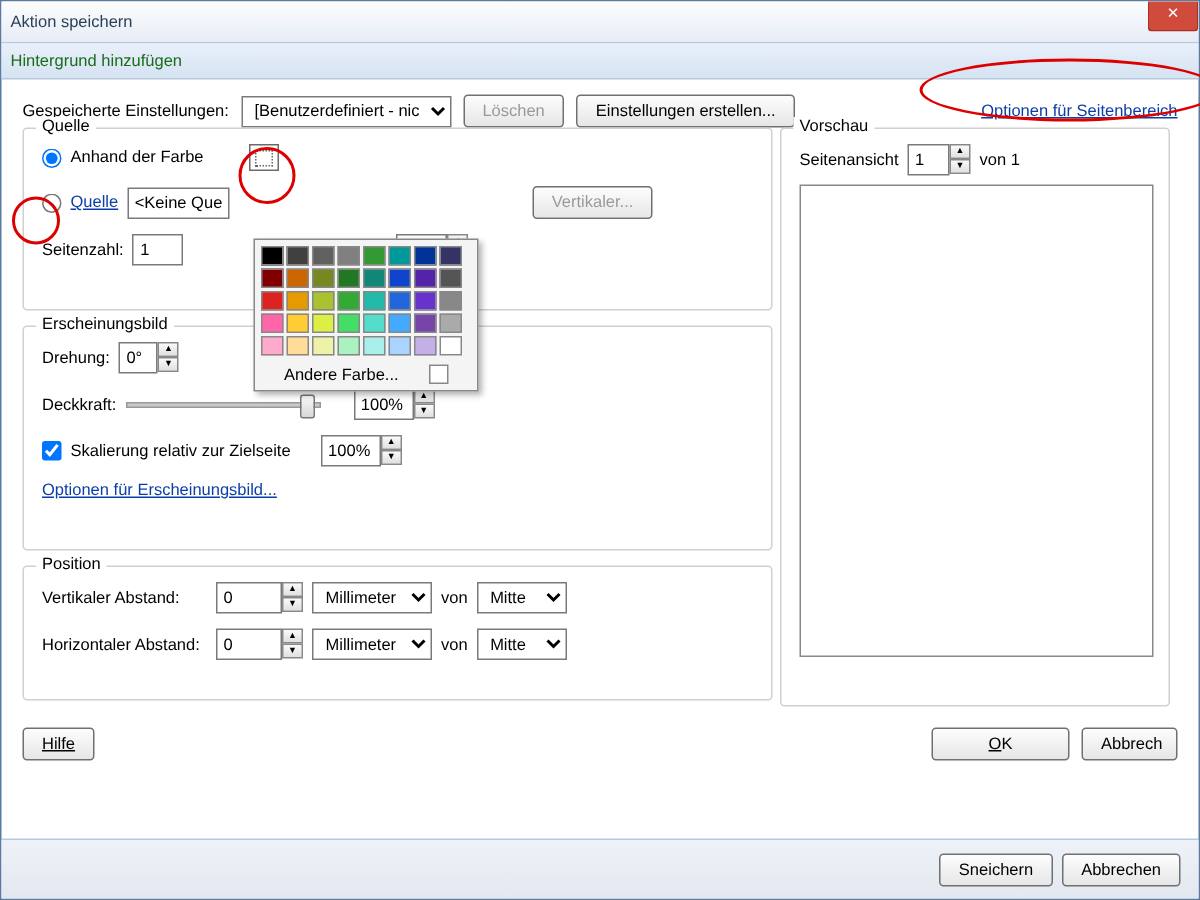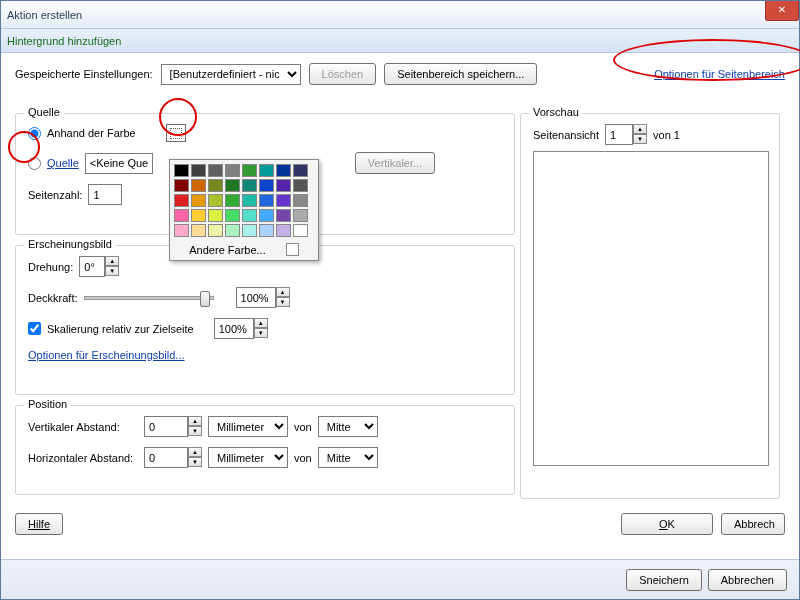--- a/index.html
+++ b/index.html
@@ -5,21 +5,21 @@
 * { box-sizing: border-box; font-family: "Segoe UI", Tahoma, sans-serif; font-size: 11px; }
 body { margin: 0; background: #f0f0f0; overflow: hidden; }
 .window { width: 800px; height: 600px; background: #fff; position: relative; border: 1px solid #5a7aa0; }
 .titlebar { height: 28px; background: linear-gradient(#fdfdfe, #e6ecf5); display: flex; align-items: center; padding: 0 6px; border-bottom: 1px solid #b8c7db; }
 .titlebar .title { color: #2a3f5a; }
 .titlebar .close { position: absolute; right: 0; top: 0; width: 34px; height: 20px; background: #d04b3c; border: 1px solid #a52f22; border-top: none; color: #fff; text-align: center; line-height: 18px; font-size: 10px; border-radius: 0 0 3px 3px; }
 .subheader { height: 24px; background: linear-gradient(#e8f0fa, #d6e3f2); border-bottom: 1px solid #b8c7db; display: flex; align-items: center; padding: 0 6px; color: #1a6b1a; font-weight: normal; }
 .content { padding: 10px 14px; position: relative; }
 
 
-.row1 { display: flex; align-items: center; gap: 8px; margin-bottom: 28px; }
+.row1 { display: flex; align-items: center; gap: 8px; margin-bottom: 0; }
 .label { color: #000; }
 select.combo, input.combo { height: 21px; border: 1px solid #7a7a7a; background: #fff; padding: 0 4px; }
 .btn { height: 22px; border: 1px solid #707070; background: linear-gradient(#fdfdfd,#e6e6e6); padding: 0 12px; cursor: default; border-radius: 3px; }
 .btn.disabled { color: #9a9a9a; }
 .link { color: #0b3ea8; text-decoration: underline; cursor: pointer; }
 
 
 .groupbox { border: 1px solid #d0d0d0; border-radius: 3px; padding: 10px 10px 10px 12px; margin-bottom: 10px; position: relative; }
 .groupbox .legend { position: absolute; top: -8px; left: 8px; background: #fff; padding: 0 4px; color: #000; }
 
@@ -62,34 +62,34 @@
 .swatches { display: grid; grid-template-columns: repeat(8, 15px); grid-auto-rows: 13px; gap: 2px; }
 .sw { border: 1px solid #888; }
 .other-row { display: flex; justify-content: center; align-items: center; gap: 20px; margin-top: 6px; }
 .other-sw { width: 13px; height: 13px; border: 1px solid #888; background: #fff; }
 </style>
 </head>
 <body>
 
 <div class="window">
   <div class="titlebar">
-    <span class="title">Aktion erstellen</span>
+    <span class="title">Aktion speichern</span>
     <div class="close">✕</div>
   </div>
   <div class="subheader">Hintergrund hinzufügen</div>
 
   <div class="content">
 
     <div class="row1">
       <span class="label">Gespeicherte Einstellungen:</span>
       <select class="combo" style="width:140px">
         <option>[Benutzerdefiniert - nicht</option>
       </select>
       <button class="btn disabled">Löschen</button>
-      <button class="btn">Seitenbereich speichern...</button>
+      <button class="btn">Einstellungen erstellen...</button>
       <span class="link" style="margin-left:auto">Optionen für Seitenbereich</span>
     </div>
 
     <div class="left-col">
 
       <div class="groupbox" style="height:122px">
         <span class="legend">Quelle</span>
 
         <div class="radio-row">
           <input type="radio" checked="" style="">

